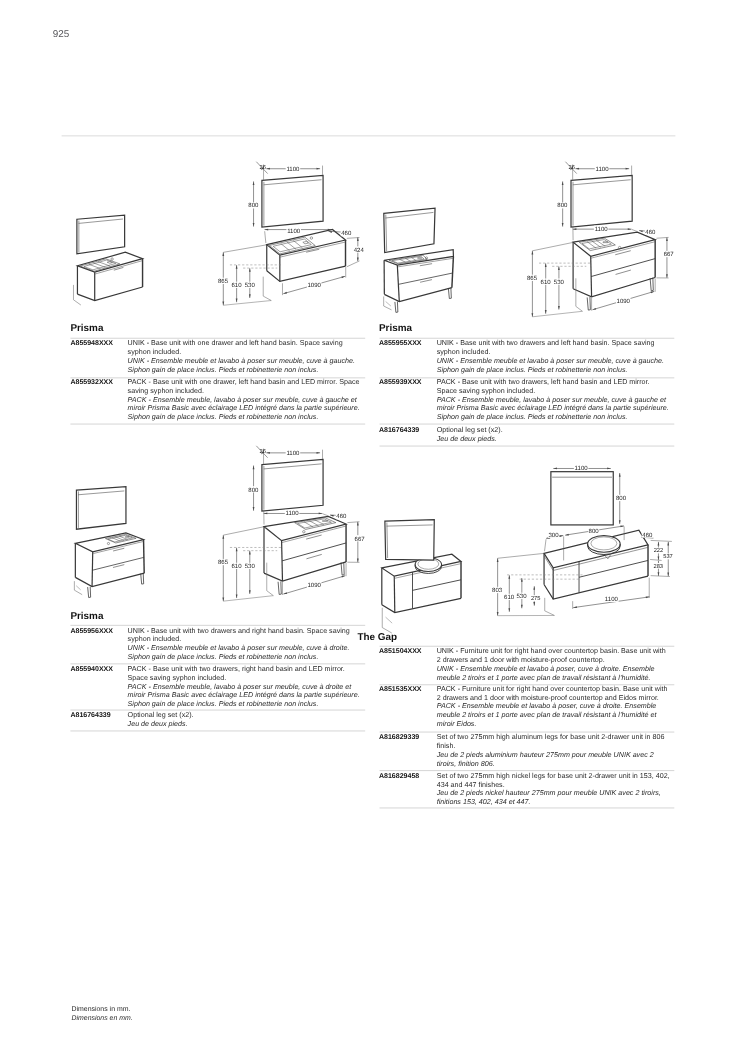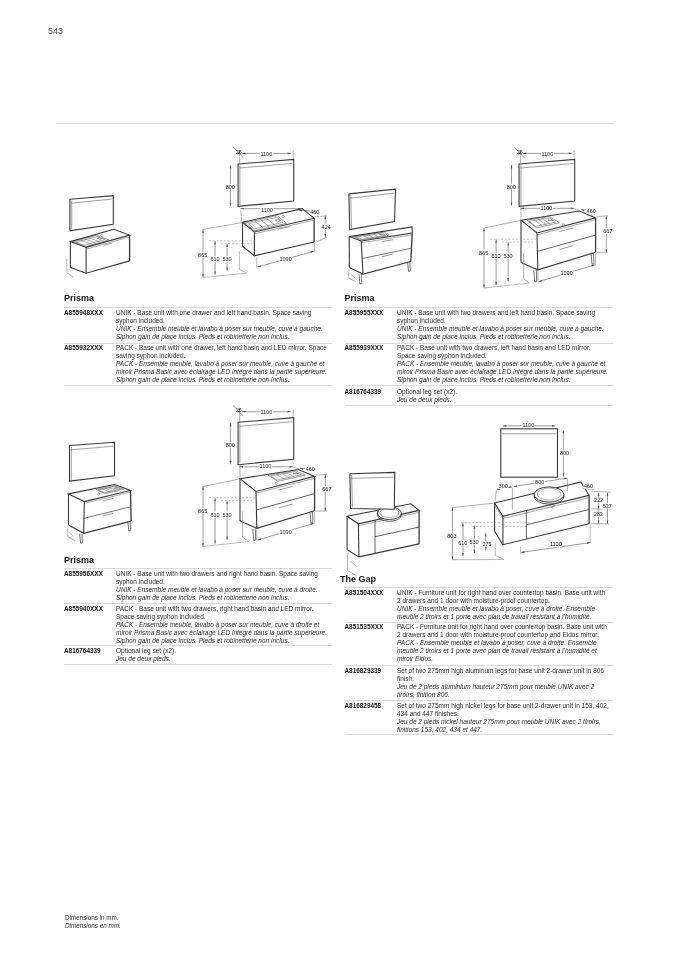--- a/index.html
+++ b/index.html
@@ -1,13 +1,13 @@
 <!DOCTYPE html>
 <html><head><meta charset="utf-8"><style>html,body{margin:0;padding:0}body{width:678px;height:959px;background:#fff;position:relative;overflow:hidden;font-family:"Liberation Sans",sans-serif;-webkit-font-smoothing:antialiased}.hd{position:absolute;font-weight:bold;font-size:9px;color:#111;letter-spacing:0}.code{position:absolute;font-weight:bold;font-size:6.4px;color:#111;line-height:8px}.desc{position:absolute;font-size:6.5px;color:#2b2b2b;line-height:8px;width:220px}.desc i{font-style:italic}</style></head><body>
-<div style="position:absolute;left:48px;top:26px;font-size:9px;color:#56565a">543</div>
+<div style="position:absolute;left:48px;top:26px;font-size:9px;color:#56565a">925</div>
 <div style="position:absolute;left:56px;top:122.6px;width:558px;height:1px;background:#dedede"></div>
 <div class="hd" style="position:absolute;left:64px;top:293.4px">Prisma</div>
 <div style="position:absolute;left:64px;top:306.6px;width:268px;height:1px;background:#d9d9d9"></div>
 <div style="position:absolute;left:64px;top:342.6px;width:268px;height:1px;background:#d9d9d9"></div>
 <div style="position:absolute;left:64px;top:384.6px;width:268px;height:1px;background:#d9d9d9"></div>
 <div class="code" style="left:64px;top:309.1px">A855948XXX</div>
 <div class="desc" style="left:116px;top:309.1px">UNIK - Base unit with one drawer and left hand basin. Space saving<br>syphon included.<br><i>UNIK - Ensemble meuble et lavabo à poser sur meuble, cuve à gauche.<br>Siphon gain de place inclus. Pieds et robinetterie non inclus.</i></div>
 <div class="code" style="left:64px;top:343.9px">A855932XXX</div>
 <div class="desc" style="left:116px;top:343.9px">PACK - Base unit with one drawer, left hand basin and LED mirror. Space<br>saving syphon included.<br><i>PACK - Ensemble meuble, lavabo à poser sur meuble, cuve à gauche et<br>miroir Prisma Basic avec éclairage LED intégré dans la partie supérieure.<br>Siphon gain de place inclus. Pieds et robinetterie non inclus.</i></div>
 <div class="hd" style="position:absolute;left:344.5px;top:293.4px">Prisma</div>
@@ -25,21 +25,21 @@
 <div style="position:absolute;left:64px;top:567.6px;width:268px;height:1px;background:#d9d9d9"></div>
 <div style="position:absolute;left:64px;top:603.0px;width:268px;height:1px;background:#d9d9d9"></div>
 <div style="position:absolute;left:64px;top:645.4px;width:268px;height:1px;background:#d9d9d9"></div>
 <div style="position:absolute;left:64px;top:663.8px;width:268px;height:1px;background:#d9d9d9"></div>
 <div class="code" style="left:64px;top:569.8px">A855956XXX</div>
 <div class="desc" style="left:116px;top:569.8px">UNIK - Base unit with two drawers and right hand basin. Space saving<br>syphon included.<br><i>UNIK - Ensemble meuble et lavabo à poser sur meuble, cuve à droite.<br>Siphon gain de place inclus. Pieds et robinetterie non inclus.</i></div>
 <div class="code" style="left:64px;top:604.9px">A855940XXX</div>
 <div class="desc" style="left:116px;top:604.9px">PACK - Base unit with two drawers, right hand basin and LED mirror.<br>Space saving syphon included.<br><i>PACK - Ensemble meuble, lavabo à poser sur meuble, cuve à droite et<br>miroir Prisma Basic avec éclairage LED intégré dans la partie supérieure.<br>Siphon gain de place inclus. Pieds et robinetterie non inclus.</i></div>
 <div class="code" style="left:64px;top:647.2px">A816764339</div>
 <div class="desc" style="left:116px;top:647.2px">Optional leg set (x2).<br><i>Jeu de deux pieds.</i></div>
-<div class="hd" style="position:absolute;left:340px;top:574.4px">The Gap</div>
+<div class="hd" style="position:absolute;left:325px;top:574.4px">The Gap</div>
 <div style="position:absolute;left:344.5px;top:586.6px;width:268px;height:1px;background:#d9d9d9"></div>
 <div style="position:absolute;left:344.5px;top:621.6px;width:268px;height:1px;background:#d9d9d9"></div>
 <div style="position:absolute;left:344.5px;top:665.2px;width:268px;height:1px;background:#d9d9d9"></div>
 <div style="position:absolute;left:344.5px;top:699.7px;width:268px;height:1px;background:#d9d9d9"></div>
 <div style="position:absolute;left:344.5px;top:733.9px;width:268px;height:1px;background:#d9d9d9"></div>
 <div class="code" style="left:344.5px;top:589.4px">A851504XXX</div>
 <div class="desc" style="left:397px;top:589.4px">UNIK - Furniture unit for right hand over countertop basin. Base unit with<br>2 drawers and 1 door with moisture-proof countertop.<br><i>UNIK - Ensemble meuble et lavabo à poser, cuve à droite. Ensemble<br>meuble 2 tiroirs et 1 porte avec plan de travail résistant à l’humidité.</i></div>
 <div class="code" style="left:344.5px;top:623.0px">A851535XXX</div>
 <div class="desc" style="left:397px;top:623.0px">PACK - Furniture unit for right hand over countertop basin. Base unit with<br>2 drawers and 1 door with moisture-proof countertop and Eidos mirror.<br><i>PACK - Ensemble meuble et lavabo à poser, cuve à droite. Ensemble<br>meuble 2 tiroirs et 1 porte avec plan de travail résistant à l’humidité et<br>miroir Eidos.</i></div>
 <div class="code" style="left:344.5px;top:667.3px">A816829339</div>

